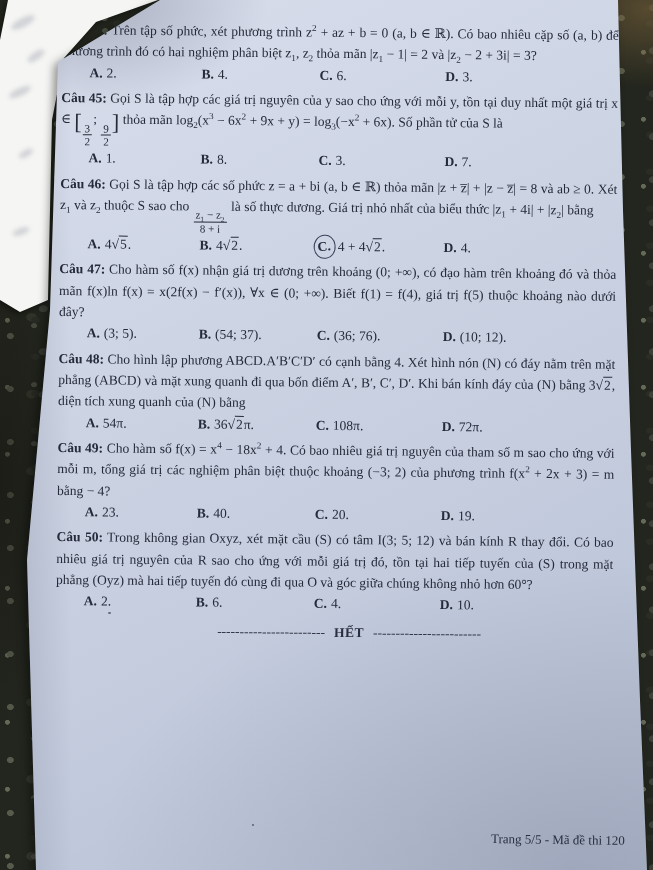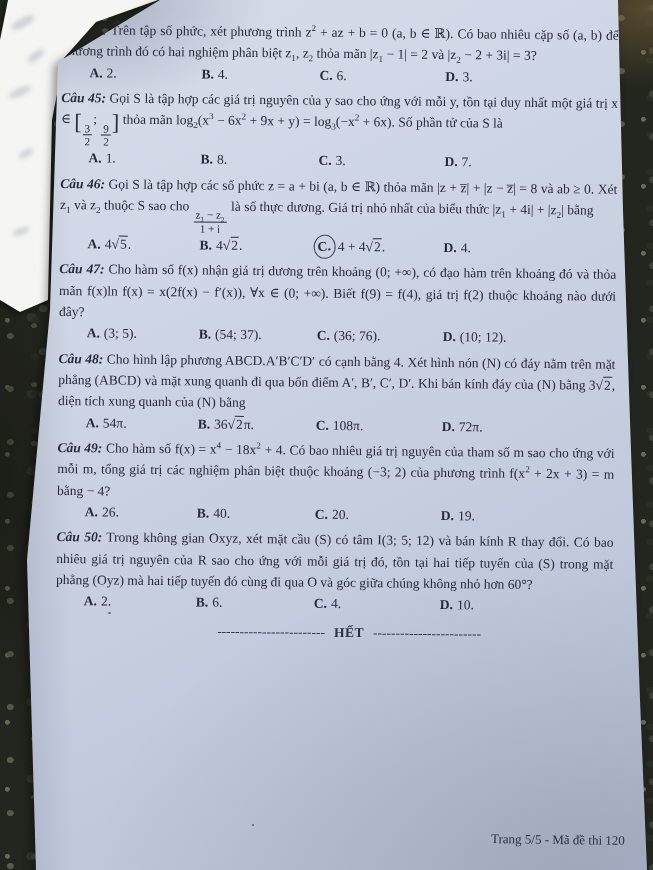--- a/index.html
+++ b/index.html
@@ -32,21 +32,21 @@
     background:
       linear-gradient(90deg, rgba(55,60,82,.20) 0px, rgba(55,60,82,0) 72px),
       radial-gradient(240px 150px at 95px 0px, rgba(66,72,94,.30), rgba(66,72,94,0) 72%),
       radial-gradient(640px 420px at 88% 100%, rgba(38,44,60,.16), rgba(38,44,60,0) 75%),
       linear-gradient(152deg,#d9deec 0%,#cfd6e5 30%,#c4ccde 62%,#b5bed3 100%);}
   .content{position:absolute;left:62px;top:19px;width:557px;
     transform:rotate(.6deg);transform-origin:0 0;
     font-size:13.5px;line-height:1.58;color:#262b3a;text-align:justify;}
   .q{margin:0 0 3px 0;}
   .qbody{margin:0;}
-  .qlabel{font-weight:bold;font-style:italic;}
+  .qlabel{font-weight:bold;}
   sub,sup{font-size:.68em;line-height:0;}
   .frac{display:inline-flex;flex-direction:column;align-items:center;vertical-align:-0.75em;
     font-size:.82em;line-height:1.12;padding:0 1px;text-align:center;}
   .fn{border-bottom:1px solid currentColor;padding:0 2px;}
   .fd{padding:0 2px;}
   .bigbr{font-size:1.65em;vertical-align:-0.28em;line-height:1;}
   .sqrt{white-space:nowrap;}
   .rad{border-top:1px solid currentColor;padding:0 1px;}
   .opts{display:flex;margin:0 0 4px 28px;align-items:baseline;}
   .opt{white-space:nowrap;}
@@ -108,32 +108,32 @@
             <span class="opt o1"><span class="okey">A.</span><span>1.</span></span>
             <span class="opt o2"><span class="okey">B.</span><span>8.</span></span>
             <span class="opt o3"><span class="okey">C.</span><span>3.</span></span>
             <span class="opt o4"><span class="okey">D.</span><span>7.</span></span>
           </div>
         </div>
 
         <div class="q">
           <p class="qbody"><b class="qlabel">Câu 46:</b> <span>Gọi S là tập hợp các số phức z = a + bi (a, b ∈ ℝ) thỏa mãn |z + z̅| + |z − z̅| = 8 và ab ≥ 0. Xét z<sub>1</sub> và z<sub>2</sub> thuộc S sao cho <span class="frac">
                   <span class="fn">z<sub>1</sub> − z<sub>2</sub></span>
-                  <span class="fd">1 + i</span>
+                  <span class="fd">8 + i</span>
                 </span> là số thực dương. Giá trị nhỏ nhất của biểu thức |z<sub>1</sub> + 4i| + |z<sub>2</sub>| bằng</span></p>
           <div class="opts">
             <span class="opt o1"><span class="okey">A.</span><span>4<span class="sqrt">√<span class="rad">5</span></span>.</span></span>
             <span class="opt o2"><span class="okey">B.</span><span>4<span class="sqrt">√<span class="rad">2</span></span>.</span></span>
             <span class="opt o3"><span class="okey circle">C.</span><span>4 + 4<span class="sqrt">√<span class="rad">2</span></span>.</span></span>
             <span class="opt o4"><span class="okey">D.</span><span>4.</span></span>
           </div>
         </div>
 
         <div class="q">
-          <p class="qbody"><b class="qlabel">Câu 47:</b> <span>Cho hàm số f(x) nhận giá trị dương trên khoảng (0; +∞), có đạo hàm trên khoảng đó và thỏa mãn f(x)ln f(x) = x(2f(x) − f′(x)), ∀x ∈ (0; +∞). Biết f(9) = f(4), giá trị f(2) thuộc khoảng nào dưới đây?</span></p>
+          <p class="qbody"><b class="qlabel">Câu 47:</b> <span>Cho hàm số f(x) nhận giá trị dương trên khoảng (0; +∞), có đạo hàm trên khoảng đó và thỏa mãn f(x)ln f(x) = x(2f(x) − f′(x)), ∀x ∈ (0; +∞). Biết f(1) = f(4), giá trị f(5) thuộc khoảng nào dưới đây?</span></p>
           <div class="opts">
             <span class="opt o1"><span class="okey">A.</span><span>(3; 5).</span></span>
             <span class="opt o2"><span class="okey">B.</span><span>(54; 37).</span></span>
             <span class="opt o3"><span class="okey">C.</span><span>(36; 76).</span></span>
             <span class="opt o4"><span class="okey">D.</span><span>(10; 12).</span></span>
           </div>
         </div>
 
         <div class="q">
           <p class="qbody"><b class="qlabel">Câu 48:</b> <span>Cho hình lập phương ABCD.A′B′C′D′ có cạnh bằng 4. Xét hình nón (N) có đáy nằm trên mặt phẳng (ABCD) và mặt xung quanh đi qua bốn điểm A′, B′, C′, D′. Khi bán kính đáy của (N) bằng 3<span class="sqrt">√<span class="rad">2</span></span>, diện tích xung quanh của (N) bằng</span></p>
@@ -141,21 +141,21 @@
             <span class="opt o1"><span class="okey">A.</span><span>54π.</span></span>
             <span class="opt o2"><span class="okey">B.</span><span>36<span class="sqrt">√<span class="rad">2</span></span>π.</span></span>
             <span class="opt o3"><span class="okey">C.</span><span>108π.</span></span>
             <span class="opt o4"><span class="okey">D.</span><span>72π.</span></span>
           </div>
         </div>
 
         <div class="q">
           <p class="qbody"><b class="qlabel">Câu 49:</b> <span>Cho hàm số f(x) = x<sup>4</sup> − 18x<sup>2</sup> + 4. Có bao nhiêu giá trị nguyên của tham số m sao cho ứng với mỗi m, tổng giá trị các nghiệm phân biệt thuộc khoảng (−3; 2) của phương trình f(x<sup>2</sup> + 2x + 3) = m bằng − 4?</span></p>
           <div class="opts">
-            <span class="opt o1"><span class="okey">A.</span><span>26.</span></span>
+            <span class="opt o1"><span class="okey">A.</span><span>23.</span></span>
             <span class="opt o2"><span class="okey">B.</span><span>40.</span></span>
             <span class="opt o3"><span class="okey">C.</span><span>20.</span></span>
             <span class="opt o4"><span class="okey">D.</span><span>19.</span></span>
           </div>
         </div>
 
         <div class="q">
           <p class="qbody"><b class="qlabel">Câu 50:</b> <span>Trong không gian Oxyz, xét mặt cầu (S) có tâm I(3; 5; 12) và bán kính R thay đổi. Có bao nhiêu giá trị nguyên của R sao cho ứng với mỗi giá trị đó, tồn tại hai tiếp tuyến của (S) trong mặt phẳng (Oyz) mà hai tiếp tuyến đó cùng đi qua O và góc giữa chúng không nhỏ hơn 60°?</span></p>
           <div class="opts">
             <span class="opt o1"><span class="okey">A.</span><span>2.</span></span>

